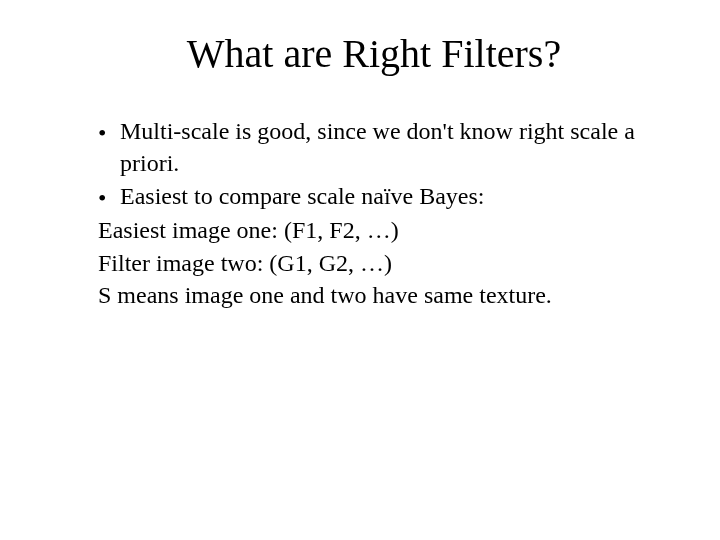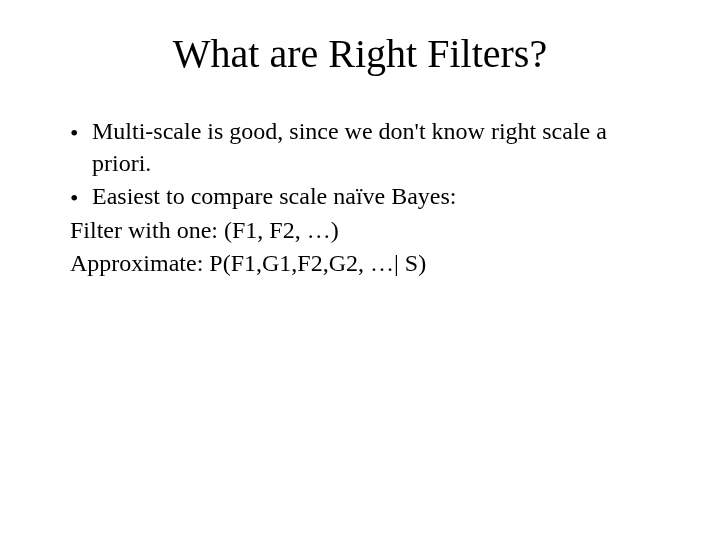--- a/index.html
+++ b/index.html
@@ -8,21 +8,21 @@
     width: 720px;
     height: 540px;
     background: #ffffff;
     font-family: "Times New Roman", Times, serif;
     color: #000;
   }
   .slide {
     width: 720px;
     height: 540px;
     box-sizing: border-box;
-    padding: 30px 50px 30px 50px;
+    padding: 30px 50px 30px 78px;
   }
   .title {
     text-align: center;
     font-size: 40px;
     font-weight: normal;
     margin: 0 0 38px 0;
   }
   .body {
     font-size: 24px;
     line-height: 1.35;
@@ -59,24 +59,27 @@
       <span class="dot">•</span>
       <span class="txt">Multi-scale is good, since we don't know right scale a priori.</span>
     </div>
 
     <div class="bullet">
       <span class="dot">•</span>
       <span class="txt">Easiest to compare scale naïve Bayes:</span>
     </div>
 
     <p class="line">
-      <span>Filter with one: </span><span class="it">(F1, F2, …)</span>
+      <span>Easiest image one: </span><span class="it">(F1, F2, …)</span>
     </p>
 
-
+    <p class="line">
+      <span>Filter image two: </span><span class="it">(G1, G2, …)</span>
+    </p>
 
     <p class="line">
-      <span>Approximate: </span><span class="it">P(F1,G1,F2,G2, …| S</span><span>)</span>
+      <span class="it">S</span><span> means image one and two have same texture.</span>
     </p>
+
 
 
   </div>
 </div>
 
 </body></html>

